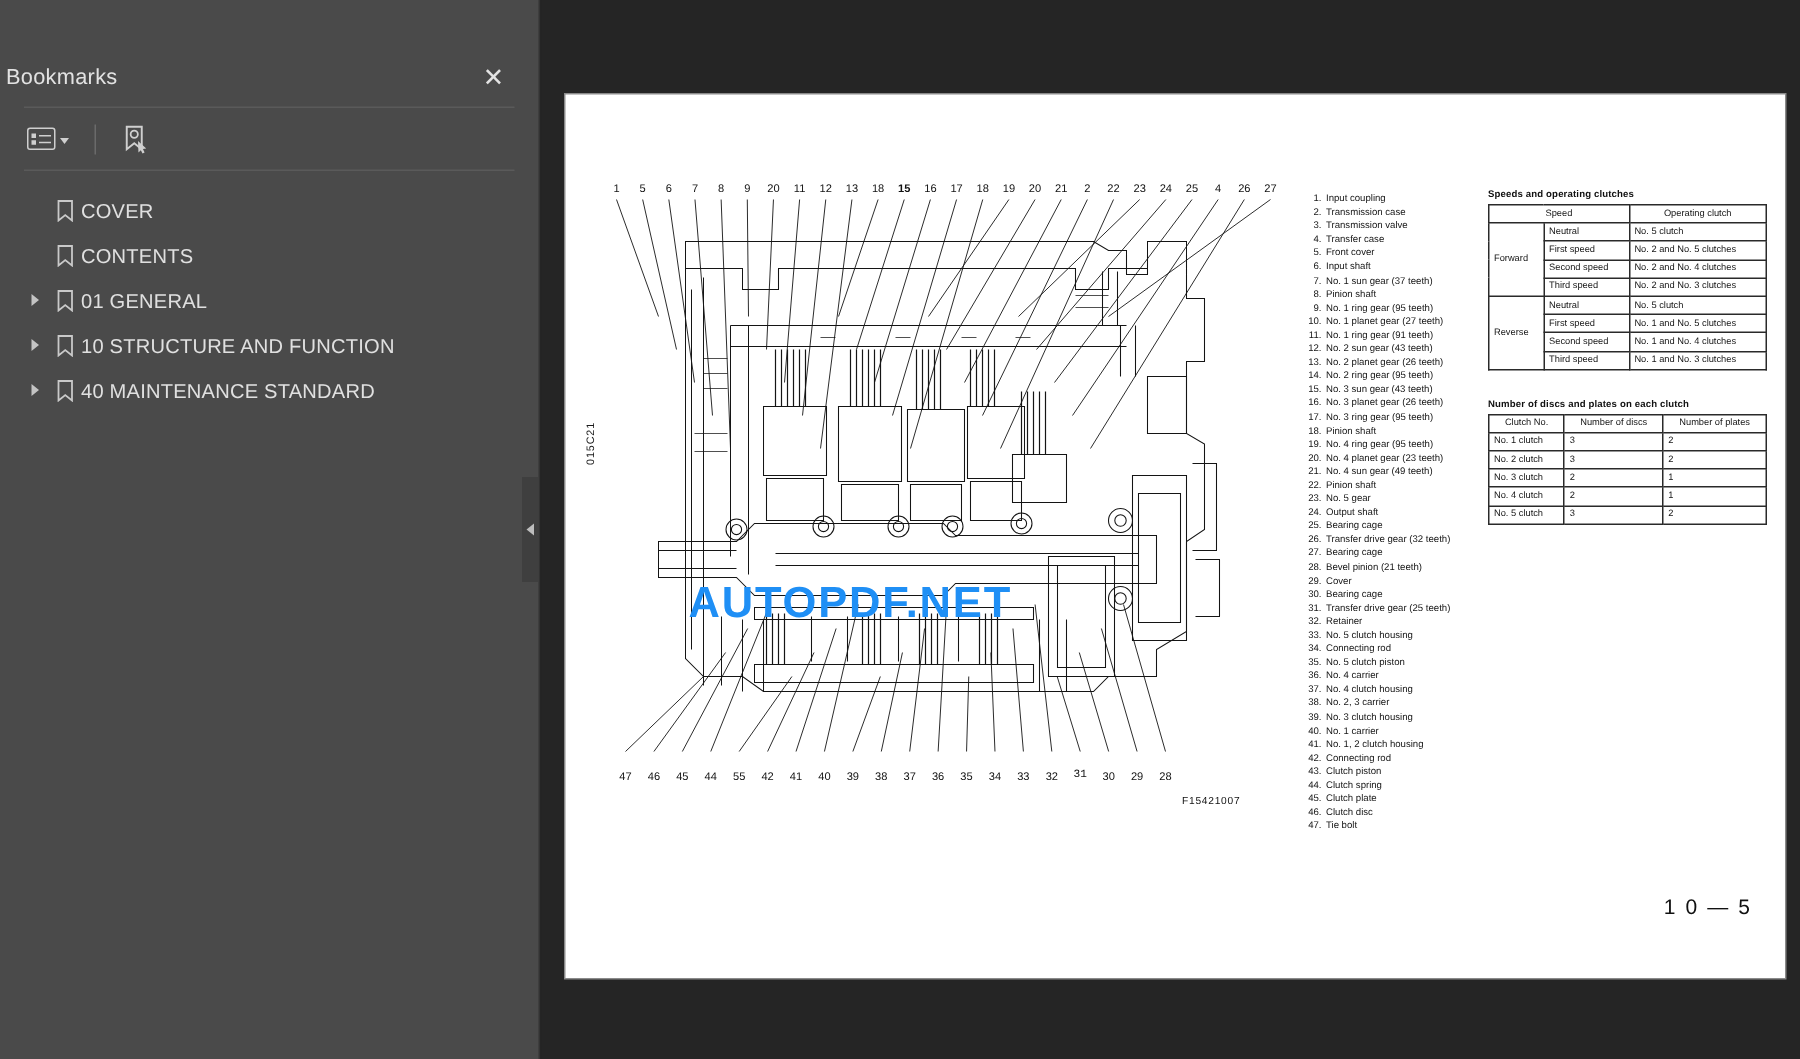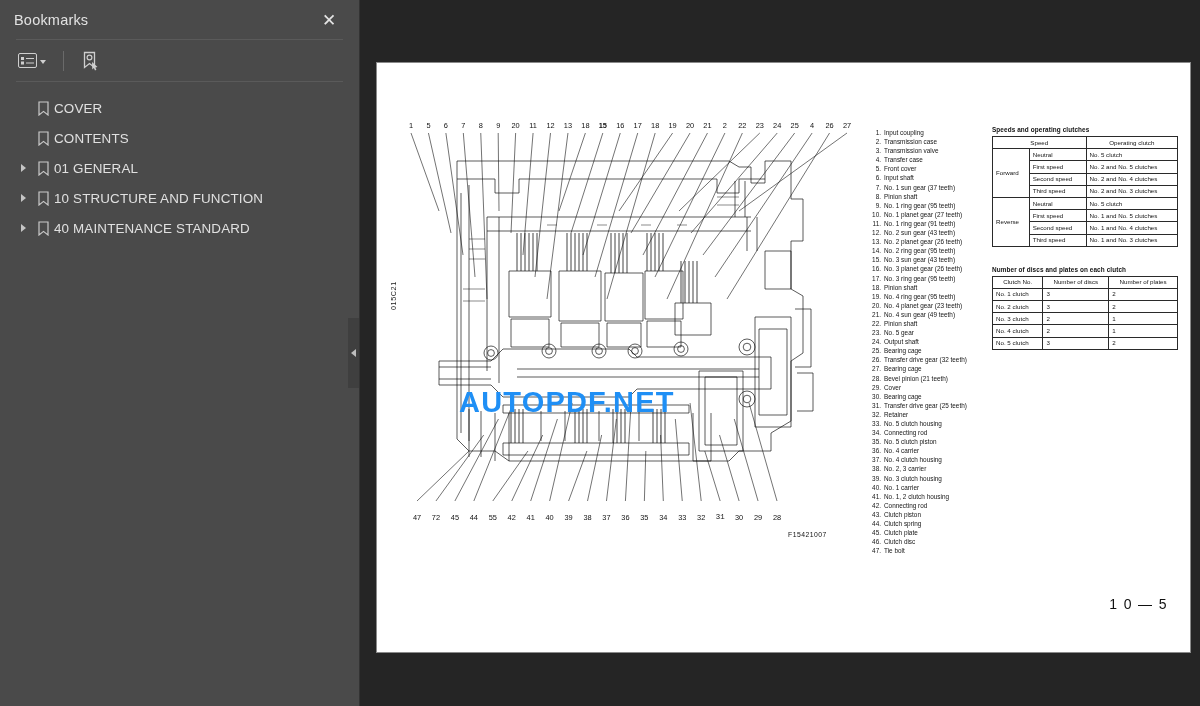--- a/index.html
+++ b/index.html
@@ -16,22 +16,22 @@
   
   #sidebar {
     position: absolute; left: 0; top: 0;
     width: 360px; height: 706px;
     background: #4a4a4a;
     border-right: 1px solid #333;
   }
   #sidebar-header {
     position: relative;
     height: 39px;
-    padding: 0 14px;
-    display: flex; align-items: center;
+    padding: 0 4px;
+    display: flex; align-items: center; margin-top: 32px;
   }
   #sidebar-title {
     color: #e2e2e2;
     font-size: 14.5px;
     letter-spacing: .2px;
   }
   #sidebar-close {
     position: absolute; right: 20px; top: 10px;
     width: 20px; height: 20px;
     color: #e4e4e4;
@@ -345,21 +345,21 @@
             <span class="co" style="left: 343.36px; top: 0px;">22</span>
             <span class="co" style="left: 360.8px; top: 0px;">23</span>
             <span class="co" style="left: 378.24px; top: 0px;">24</span>
             <span class="co" style="left: 395.68px; top: 0px;">25</span>
             <span class="co" style="left: 413.12px; top: 0px;">4</span>
             <span class="co" style="left: 430.56px; top: 0px;">26</span>
             <span class="co" style="left: 448px; top: 0px;">27</span>
           </div>
         <div id="callouts-bottom">
             <span class="co" style="left: 18px; top: 12px;">47</span>
-            <span class="co" style="left: 36.9474px; top: 12px;">72</span>
+            <span class="co" style="left: 36.9474px; top: 12px;">46</span>
             <span class="co" style="left: 55.8947px; top: 12px;">45</span>
             <span class="co" style="left: 74.8421px; top: 12px;">44</span>
             <span class="co" style="left: 93.7895px; top: 12px;">55</span>
             <span class="co" style="left: 112.737px; top: 12px;">42</span>
             <span class="co" style="left: 131.684px; top: 12px;">41</span>
             <span class="co" style="left: 150.632px; top: 12px;">40</span>
             <span class="co" style="left: 169.579px; top: 12px;">39</span>
             <span class="co" style="left: 188.526px; top: 12px;">38</span>
             <span class="co" style="left: 207.474px; top: 12px;">37</span>
             <span class="co" style="left: 226.421px; top: 12px;">36</span>

